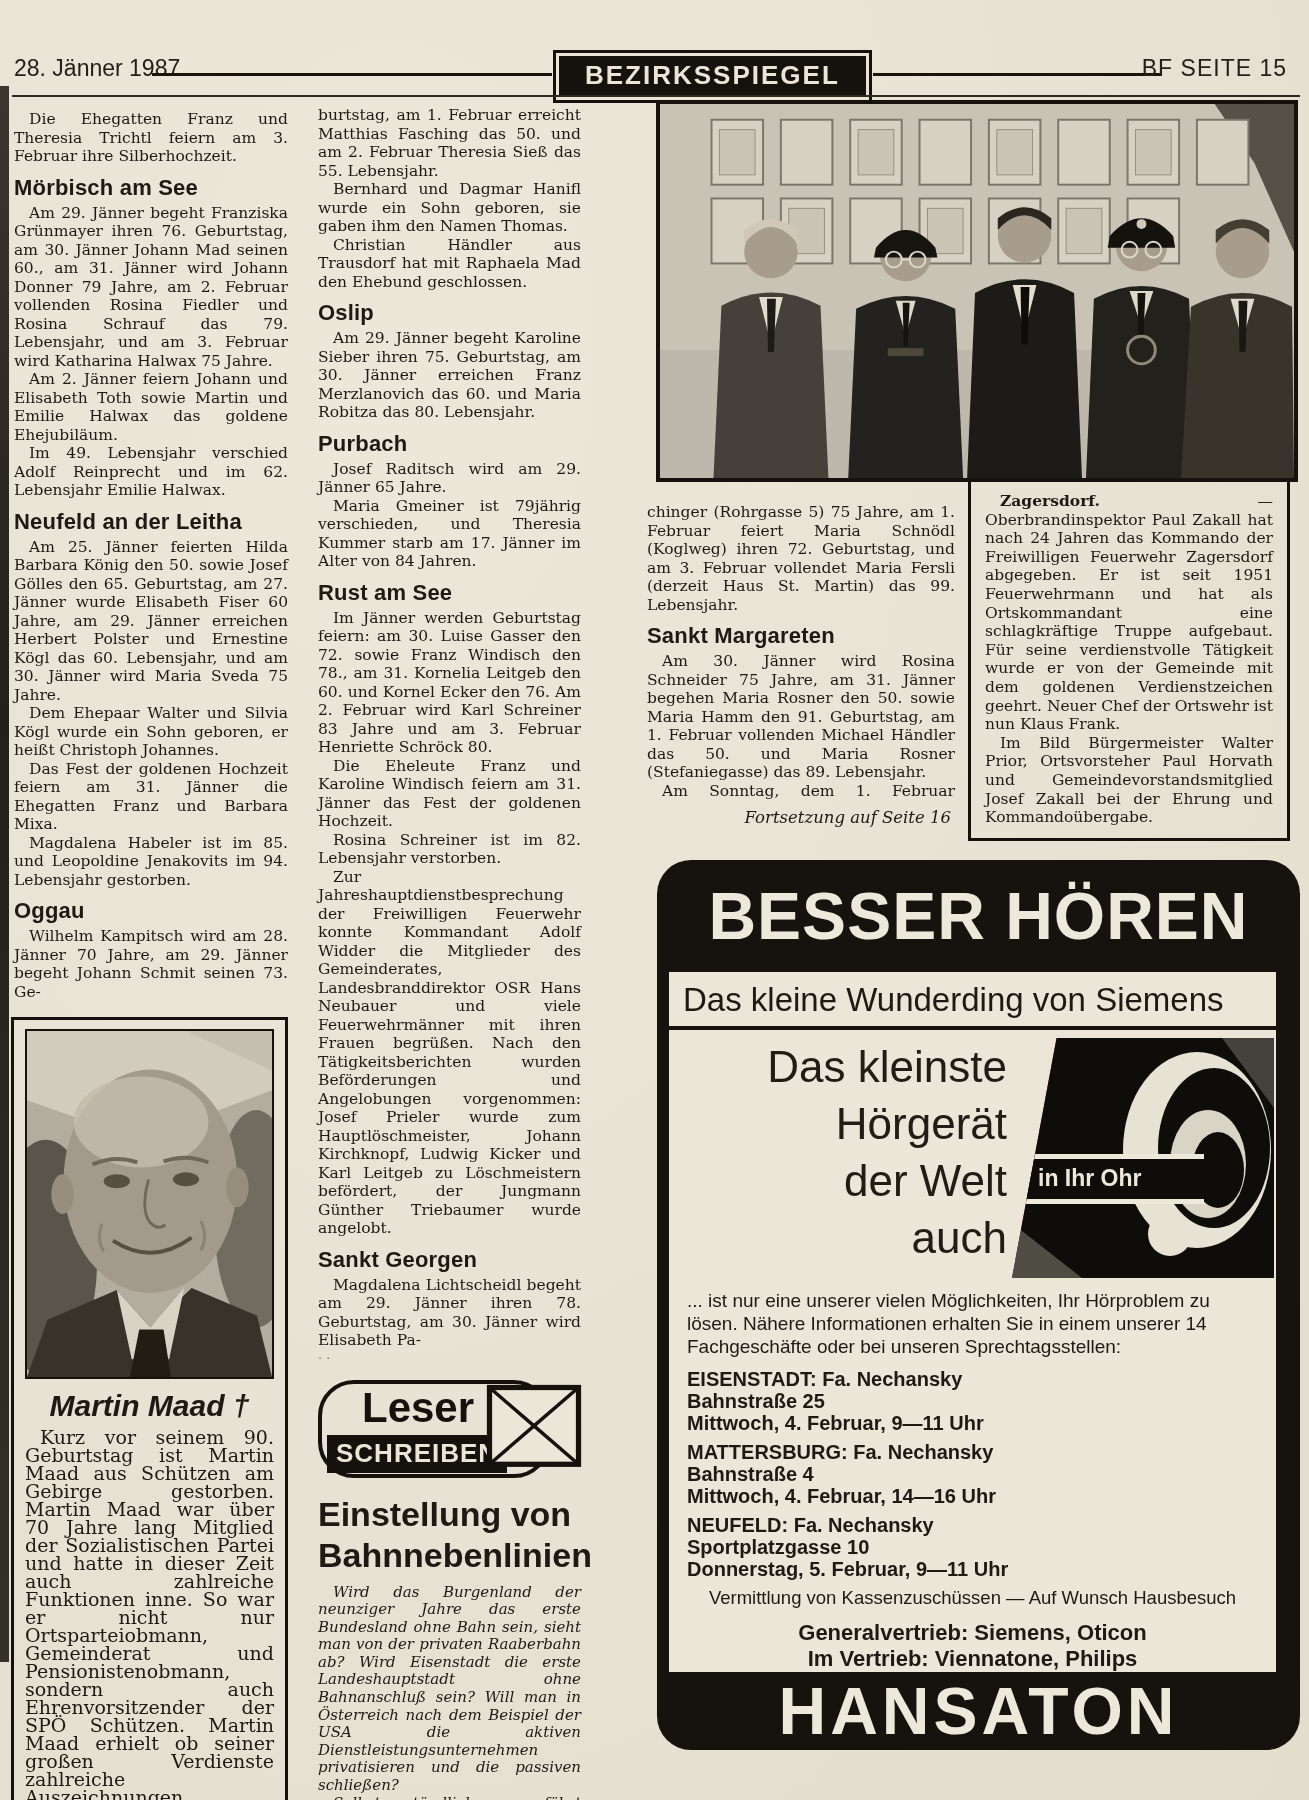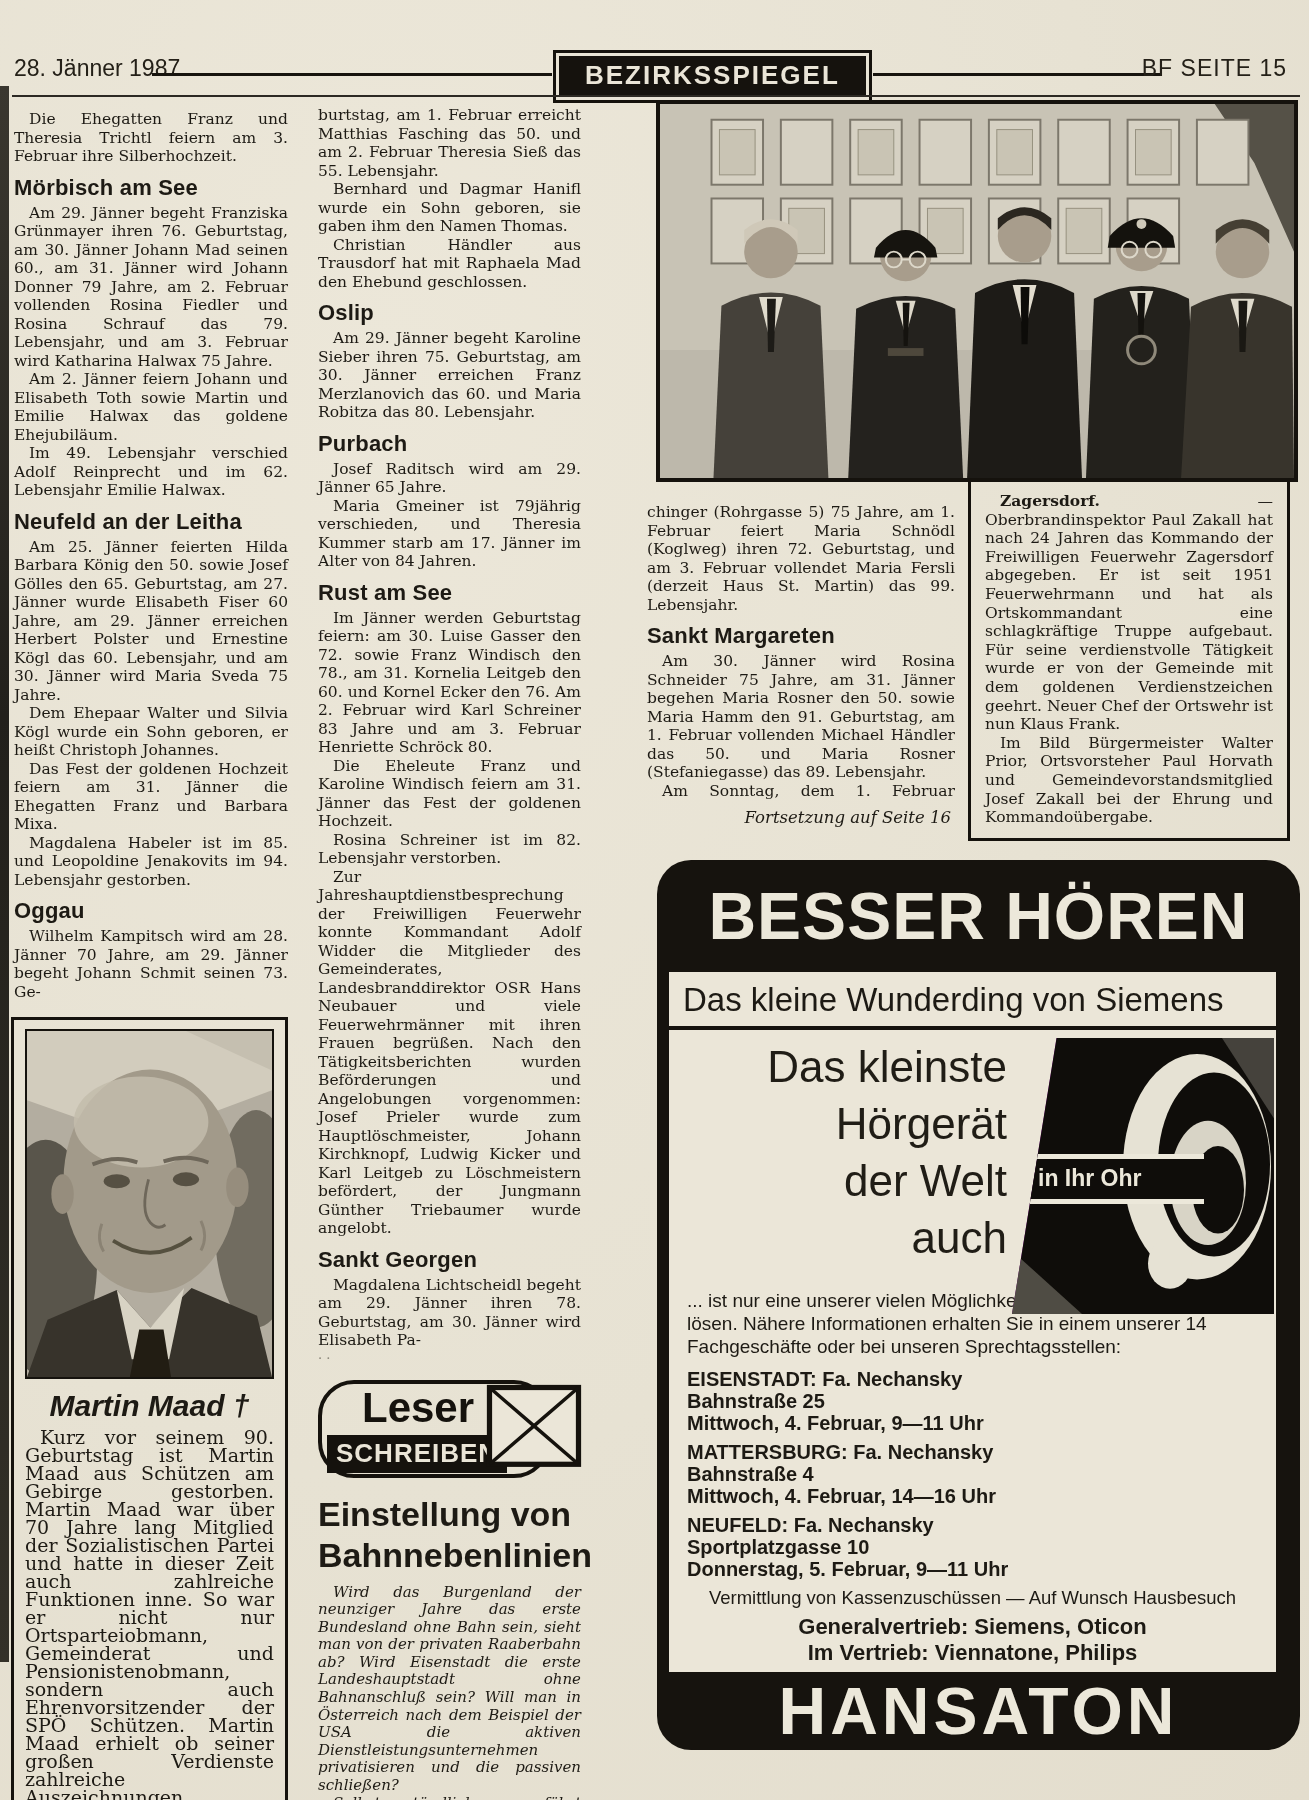--- a/index.html
+++ b/index.html
@@ -62,31 +62,31 @@
   
   #ad{position:absolute;left:657px;top:860px;width:643px;height:890px;background:#16130e;
     border-radius:34px;font-family:"Liberation Sans",sans-serif;color:#1d1a14;}
   .ad-head{height:112px;display:flex;align-items:center;justify-content:center;color:#ece8da;
     font-size:66px;font-weight:bold;letter-spacing:1px;white-space:nowrap;}
   .ad-white{position:absolute;top:112px;left:12px;width:607px;height:700px;background:#ebe6d8;overflow:hidden;}
   .ad-sub{border-bottom:4px solid #16130e;font-size:33px;padding:9px 14px 7px;}
   .ad-main{position:relative;height:246px;}
   .ad-big{position:absolute;top:8px;left:8px;width:330px;text-align:right;font-size:44px;
     line-height:57px;color:#201d16;}
-  .ad-ear{position:absolute;top:8px;right:2px;width:262px;height:276px;
+  .ad-ear{position:absolute;top:8px;right:2px;width:262px;height:240px;
     clip-path:polygon(17% 0,100% 0,100% 100%,0 100%);background:#a21caf;}
   .ad-ear svg{width:100%;height:100%;display:block;}
   .ad-band{position:absolute;top:116px;left:0;width:158px;background:#0f0d0a;
     border-top:5px solid #ece8da;border-bottom:5px solid #ece8da;color:#ece8da;
     font-size:23px;font-weight:bold;padding:6px 8px 7px 26px;white-space:nowrap;}
   .ad-para{margin:13px 18px 0;font-size:19px;line-height:23px;}
   .ad-offices{margin:10px 18px 0;font-weight:bold;font-size:20px;line-height:22px;}
   .office{margin-bottom:7px;}
   .ad-note{text-align:center;font-size:18.5px;margin-top:5px;}
-  .ad-gen{text-align:center;font-weight:bold;font-size:22px;line-height:26px;margin-top:5px;}
+  .ad-gen{text-align:center;font-weight:bold;font-size:22px;line-height:26px;margin-top:11px;}
   .ad-brand{position:absolute;bottom:0;left:0;right:0;height:78px;display:flex;align-items:center;
     justify-content:center;color:#ece8da;font-size:66px;font-weight:bold;letter-spacing:4px;}
 </style>
 </head>
 <body>
 
 <div class="page">
   <div class="scan-edge"></div>
 
   <div class="hdr-date">28. Jänner 1987</div>

